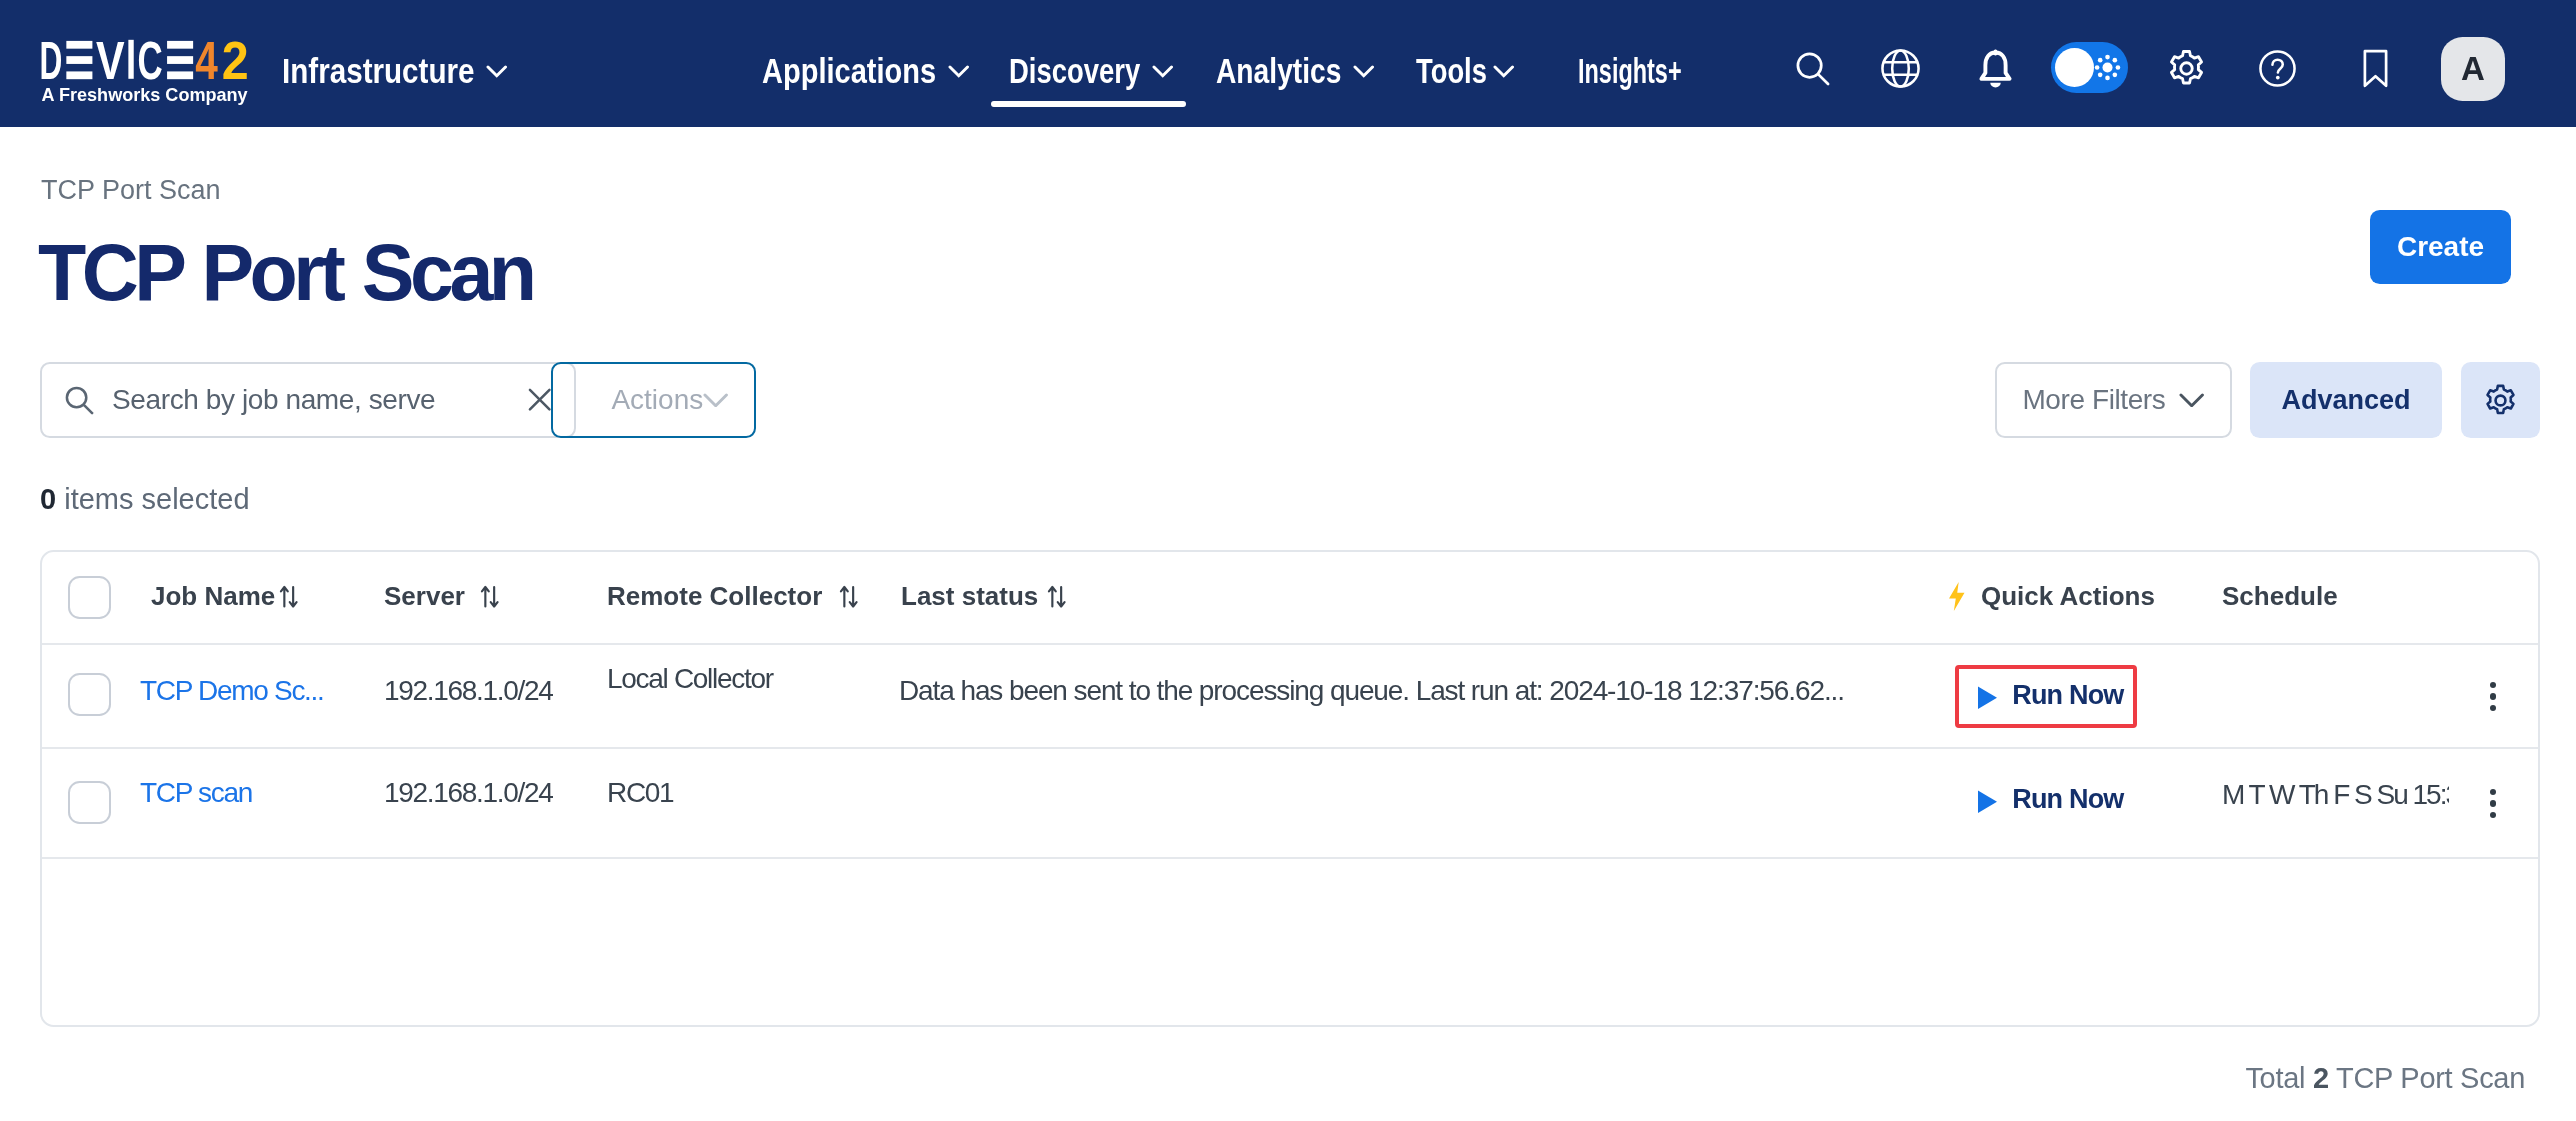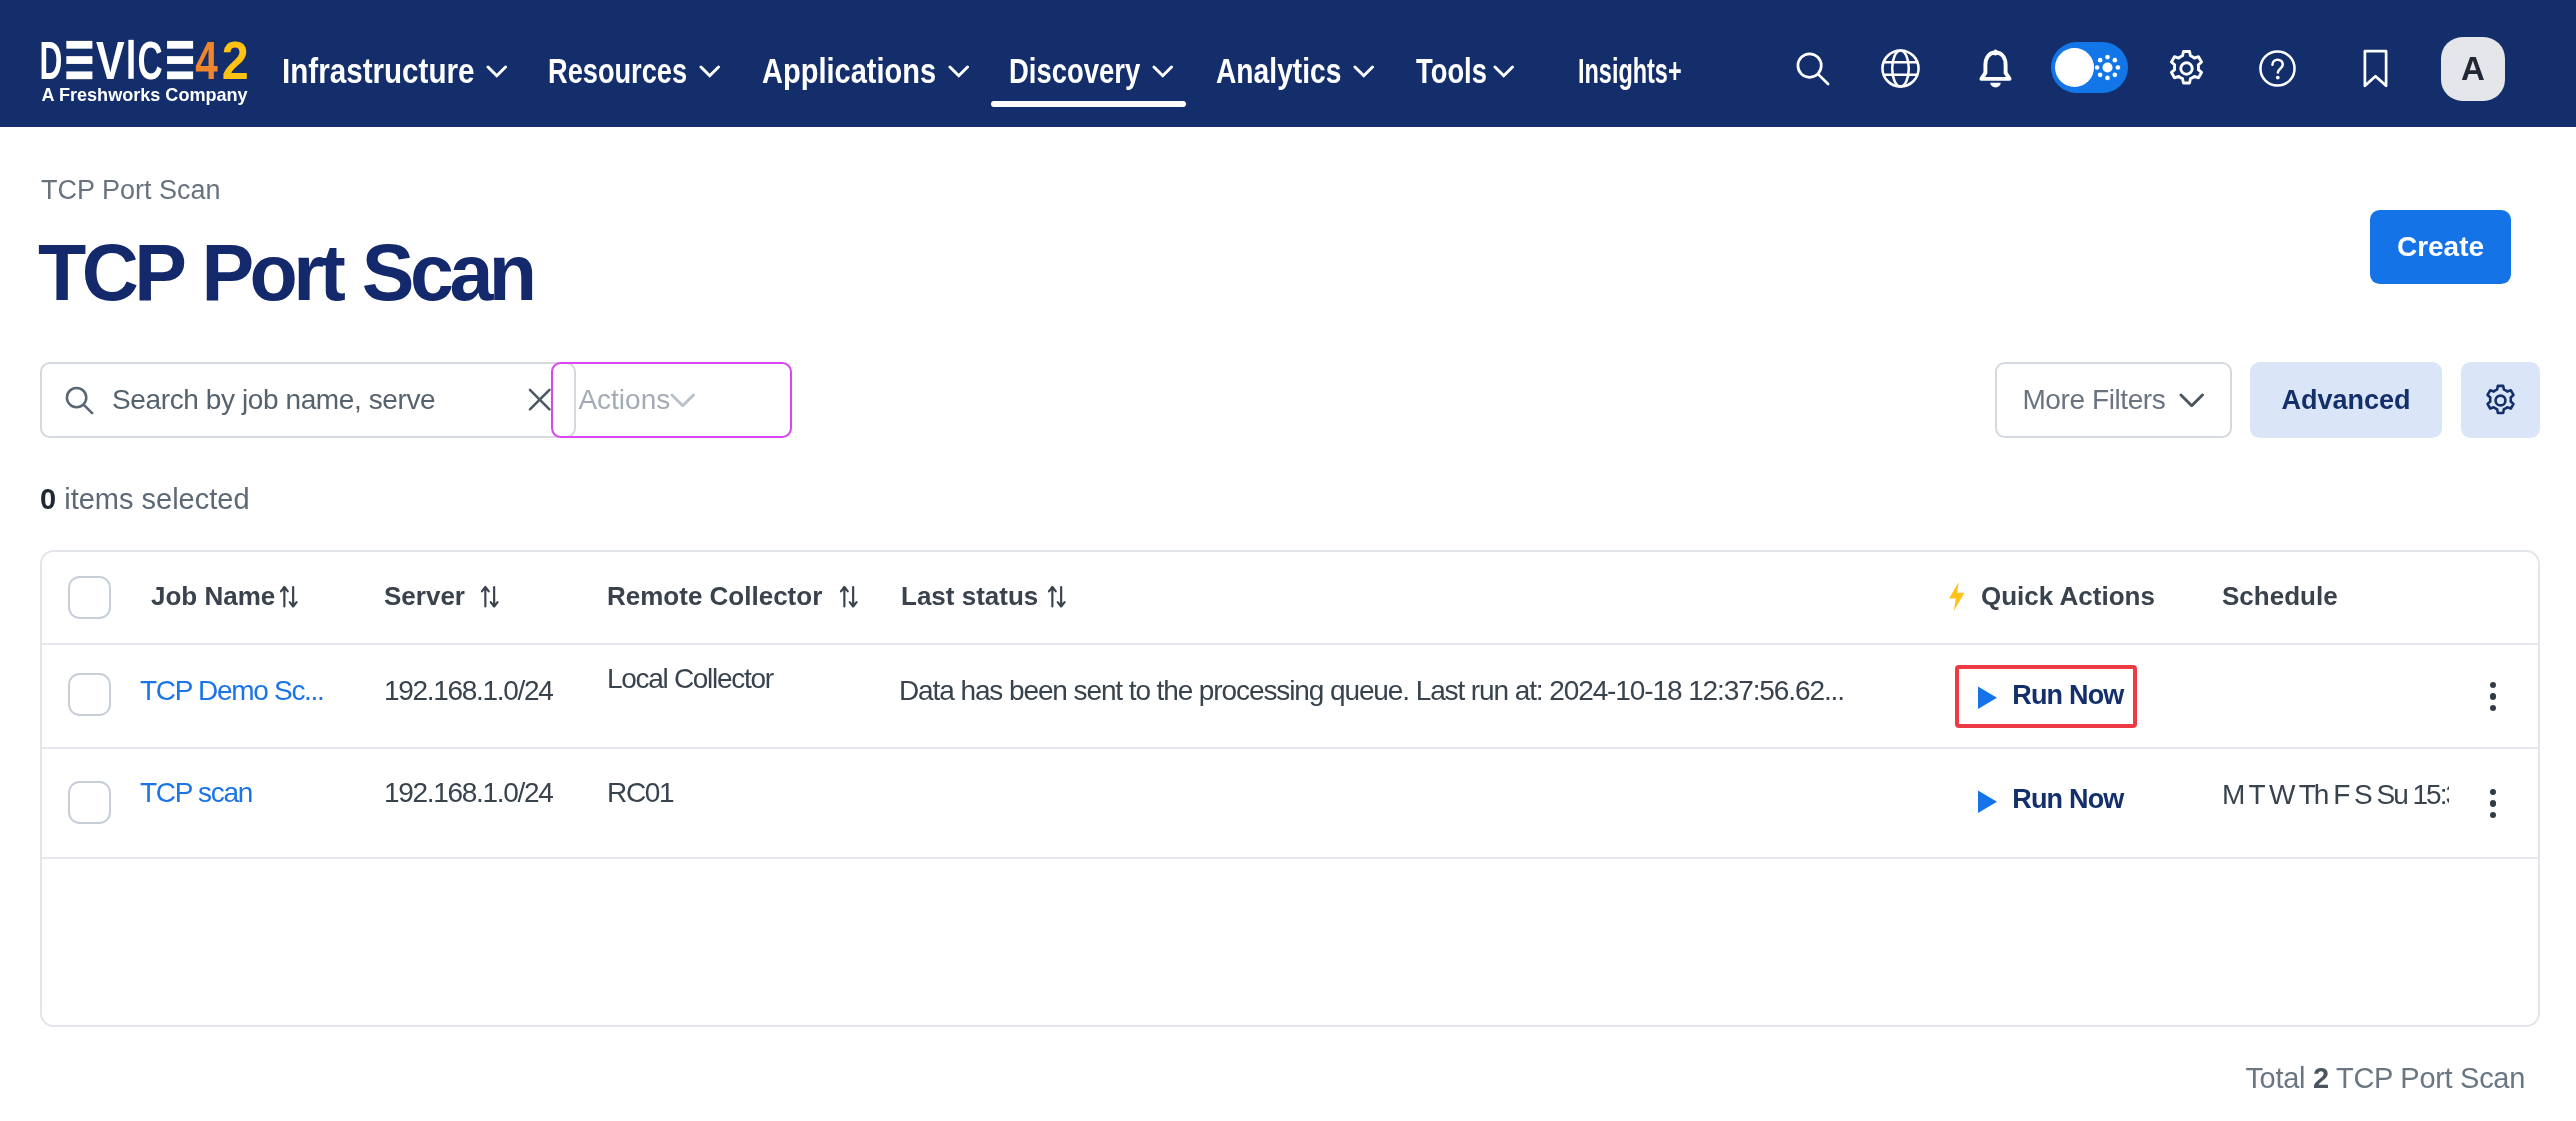--- a/index.html
+++ b/index.html
@@ -18,21 +18,21 @@
   
   #crumb { position:absolute; left:41px; top:175px; font-size:27px; color:#68737f; }
   #title { position:absolute; left:38px; top:233px; font-size:79px; font-weight:700; color:#14296b; letter-spacing:-4.5px; word-spacing:2.9px; line-height:1; }
   #create { position:absolute; left:2370px; top:210px; width:141px; height:74px; background:#1473e6; border-radius:9.8px;
             color:#fff; font-size:28px; font-weight:700; display:flex; align-items:center; justify-content:center; }
 
   
   .ctl { position:absolute; top:362px; height:76px; border-radius:9.8px; display:flex; align-items:center; }
   #search { left:40px; width:536px; border:2px solid #d5dae1; padding:0 21.5px; }
   #search .ph { color:#57626f; font-size:28px; margin-left:17.6px; flex:1; white-space:nowrap; overflow:hidden; letter-spacing:-0.4px; }
-  #actions { left:551px; width:241px; border:2px solid #d946ef; padding:0 25.4px; justify-content:flex-start; }
+  #actions { left:551px; width:205px; border:2px solid #0369a1; padding:0 25.4px; justify-content:flex-end; }
   #actions .t { color:#a3abb6; font-size:28px; }
   #morefilters { left:1995px; width:237px; border:2px solid #d5dae1; padding:0 25.4px; justify-content:space-between; }
   #morefilters .t { color:#6a7480; font-size:28px; letter-spacing:-0.4px; }
   #advanced { left:2250px; width:192px; background:#dbe5f8; color:#14306b; font-size:27px; font-weight:700;
               justify-content:center; }
   #gearbtn { left:2461px; width:79px; background:#dbe5f8; justify-content:center; }
 
   #selected { position:absolute; left:40px; top:483px; font-size:29px; color:#5e6977; }
   #selected b { color:#202833; }
 
@@ -79,26 +79,20 @@
       <text x="187.3" y="43" textLength="27.7" lengthAdjust="spacingAndGlyphs" font-weight="700" font-size="55" fill="#ffc313">2</text>
       <text x="2" y="66" textLength="212" lengthAdjust="spacingAndGlyphs" font-weight="700" font-size="19" fill="#ffffff">A Freshworks Company</text>
     </svg>
 
     <div class="navitem" style="left:282px;">
         <span class="nt" style="transform:scaleX(0.846);margin-right:-35px;">Infrastructure</span>
         <svg class="chev" width="21.5" height="12.7" viewBox="0 0 22 13">
           <path d="M2 2 L11 11 L20 2" stroke="#fff" stroke-width="3" fill="none" stroke-linecap="round"></path>
         </svg>
       </div>
-    <div class="navitem" style="left:548px;">
-        <span class="nt" style="transform:scaleX(0.777);margin-right:-40px;">Resources</span>
-        <svg class="chev" width="21.5" height="12.7" viewBox="0 0 22 13">
-          <path d="M2 2 L11 11 L20 2" stroke="#fff" stroke-width="3" fill="none" stroke-linecap="round"></path>
-        </svg>
-      </div>
     <div class="navitem" style="left:762px;">
         <span class="nt" style="transform:scaleX(0.829);margin-right:-36px;">Applications</span>
         <svg class="chev" width="21.5" height="12.7" viewBox="0 0 22 13">
           <path d="M2 2 L11 11 L20 2" stroke="#fff" stroke-width="3" fill="none" stroke-linecap="round"></path>
         </svg>
       </div>
     <div class="navitem" style="left:1009px;">
         <span class="nt" style="transform:scaleX(0.784);margin-right:-36px;">Discovery</span>
         <svg class="chev" width="21.5" height="12.7" viewBox="0 0 22 13">
           <path d="M2 2 L11 11 L20 2" stroke="#fff" stroke-width="3" fill="none" stroke-linecap="round"></path>

